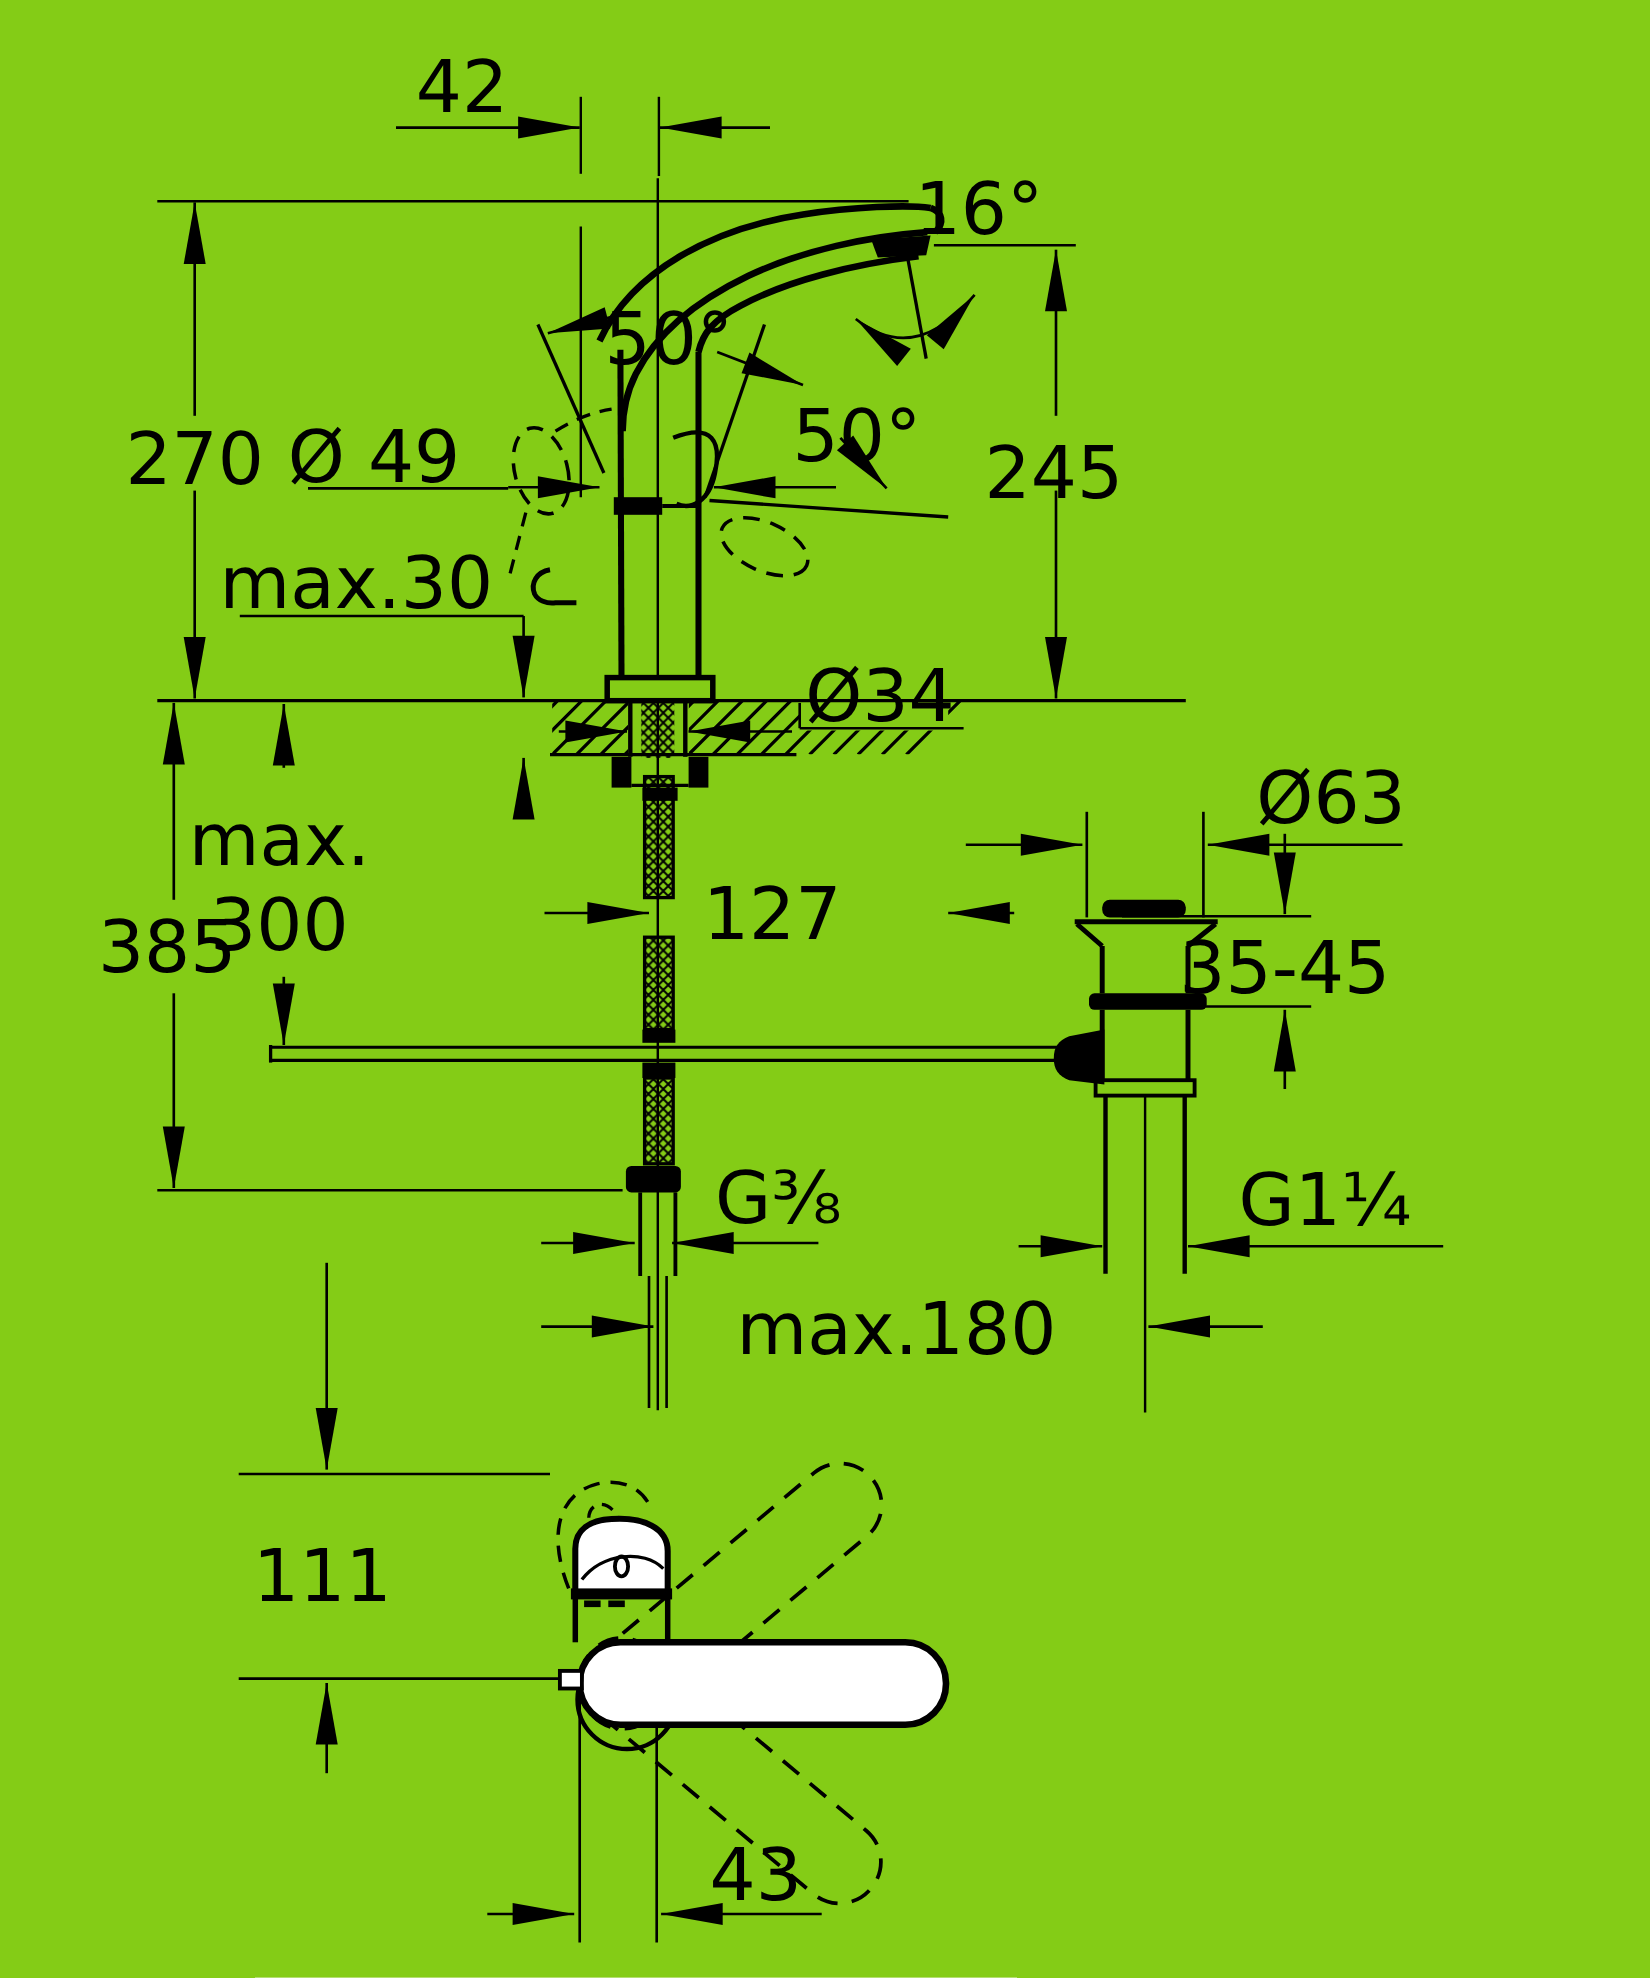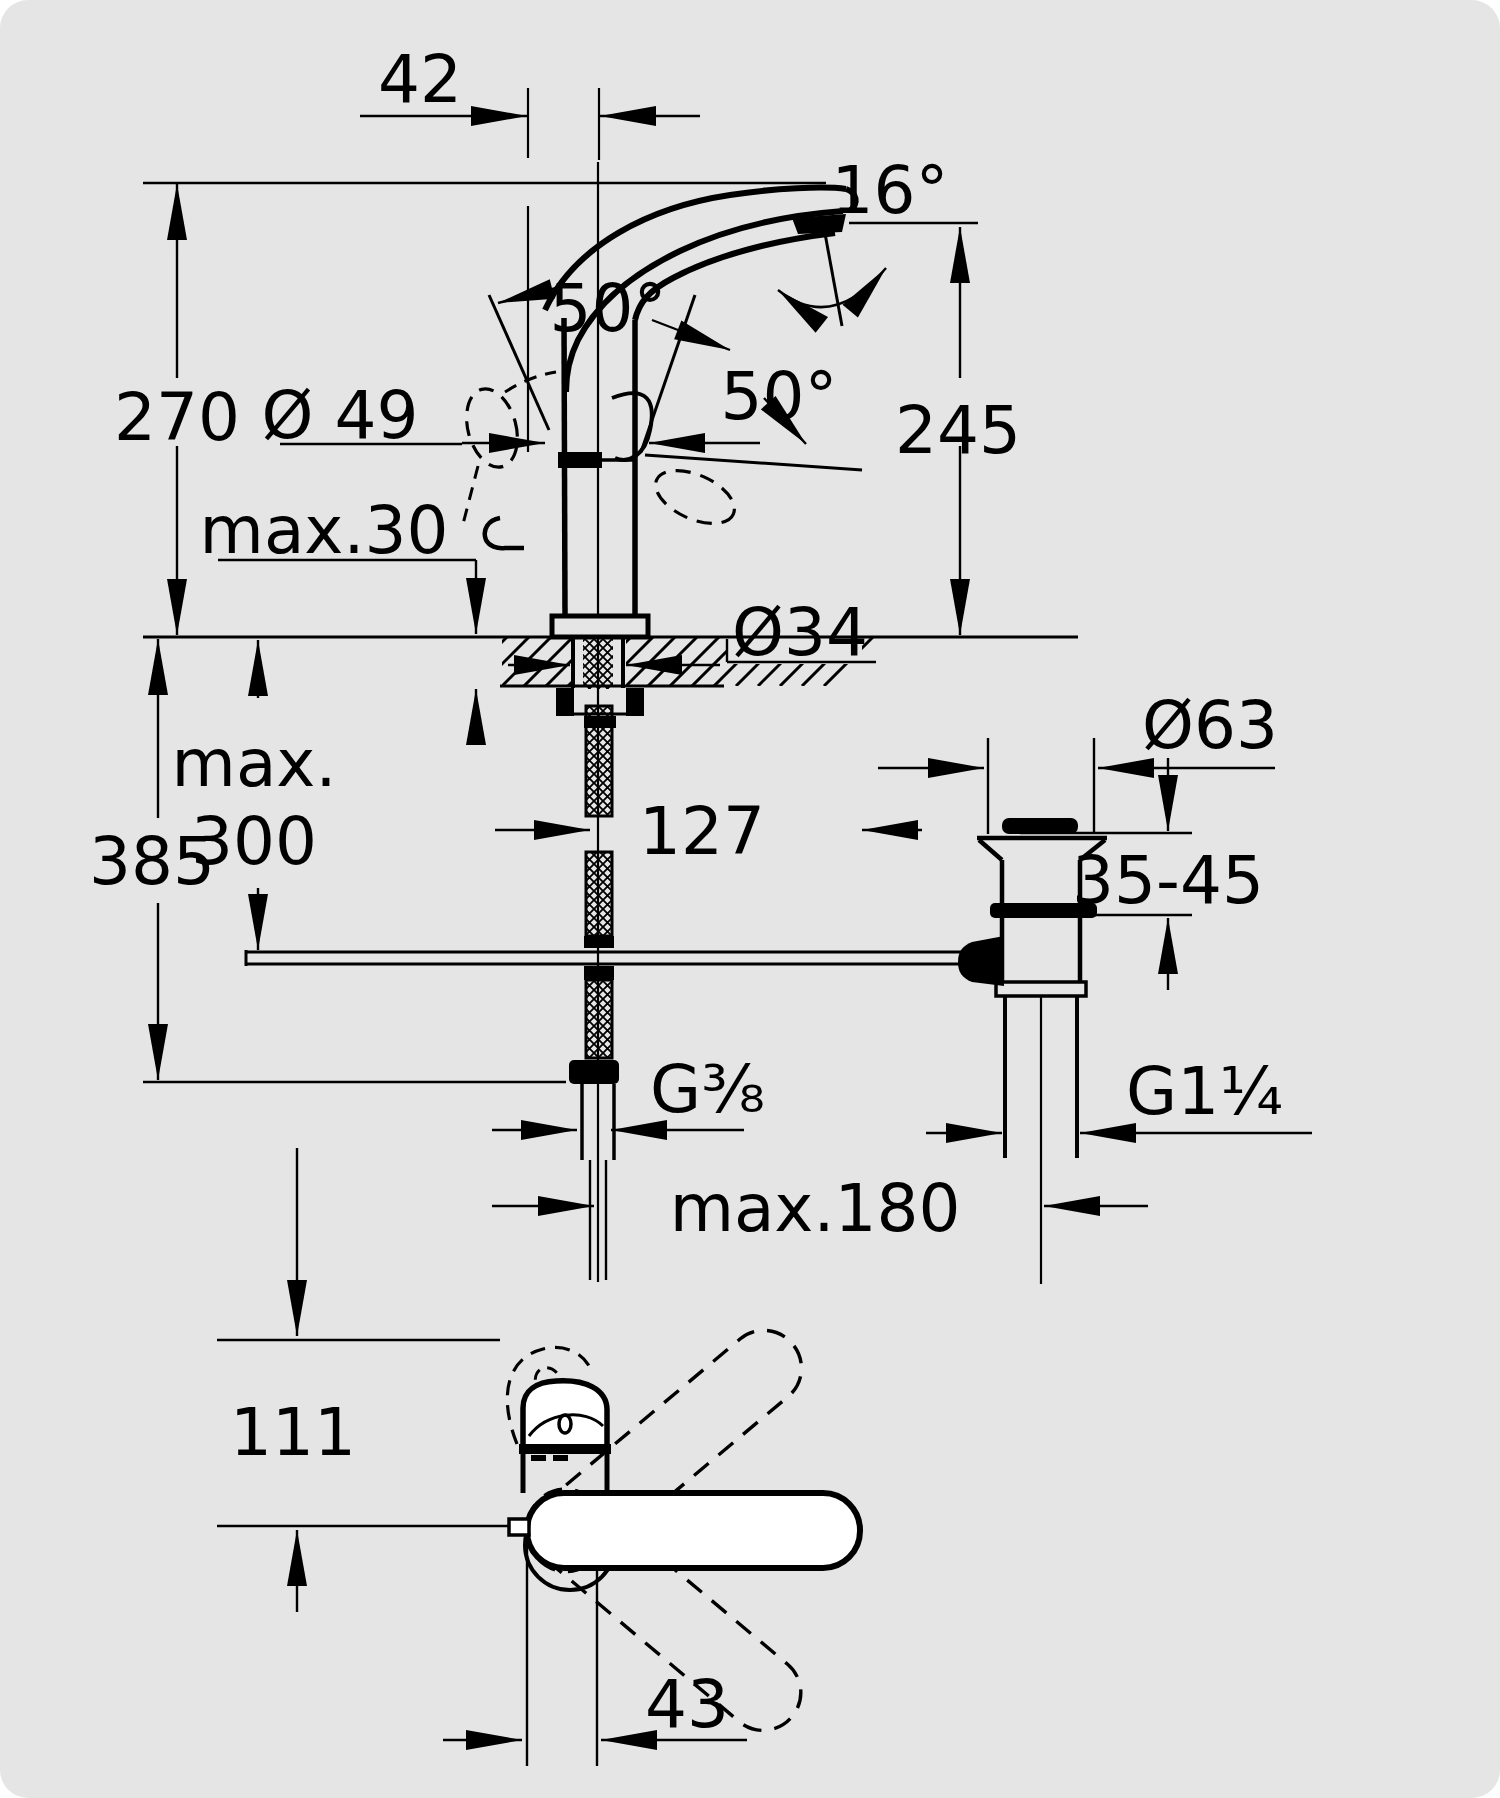--- a/index.html
+++ b/index.html
@@ -1,16 +1,16 @@
 <!DOCTYPE html>
 <html><head>
 <meta charset="utf-8">
 <style>
   html,body{margin:0;padding:0;background:#ffffff;}
-  .canvas{position:relative;width:1500px;height:1798px;background:#e5e5e5;overflow:hidden;border-radius:28px;}
+  .canvas{position:relative;width:1500px;height:1798px;background:#84cc16;overflow:hidden;}
   svg{position:absolute;left:0;top:0;}
   text{font-family:"DejaVu Sans","Liberation Sans",sans-serif;fill:#000;}
   .t{font-size:66px;text-anchor:middle;}
   .ts{font-size:66px;text-anchor:start;}
 </style>
 </head>
 <body>
 
 <div class="canvas">
 <svg width="1500" height="1798" viewBox="0 0 1500 1798">

